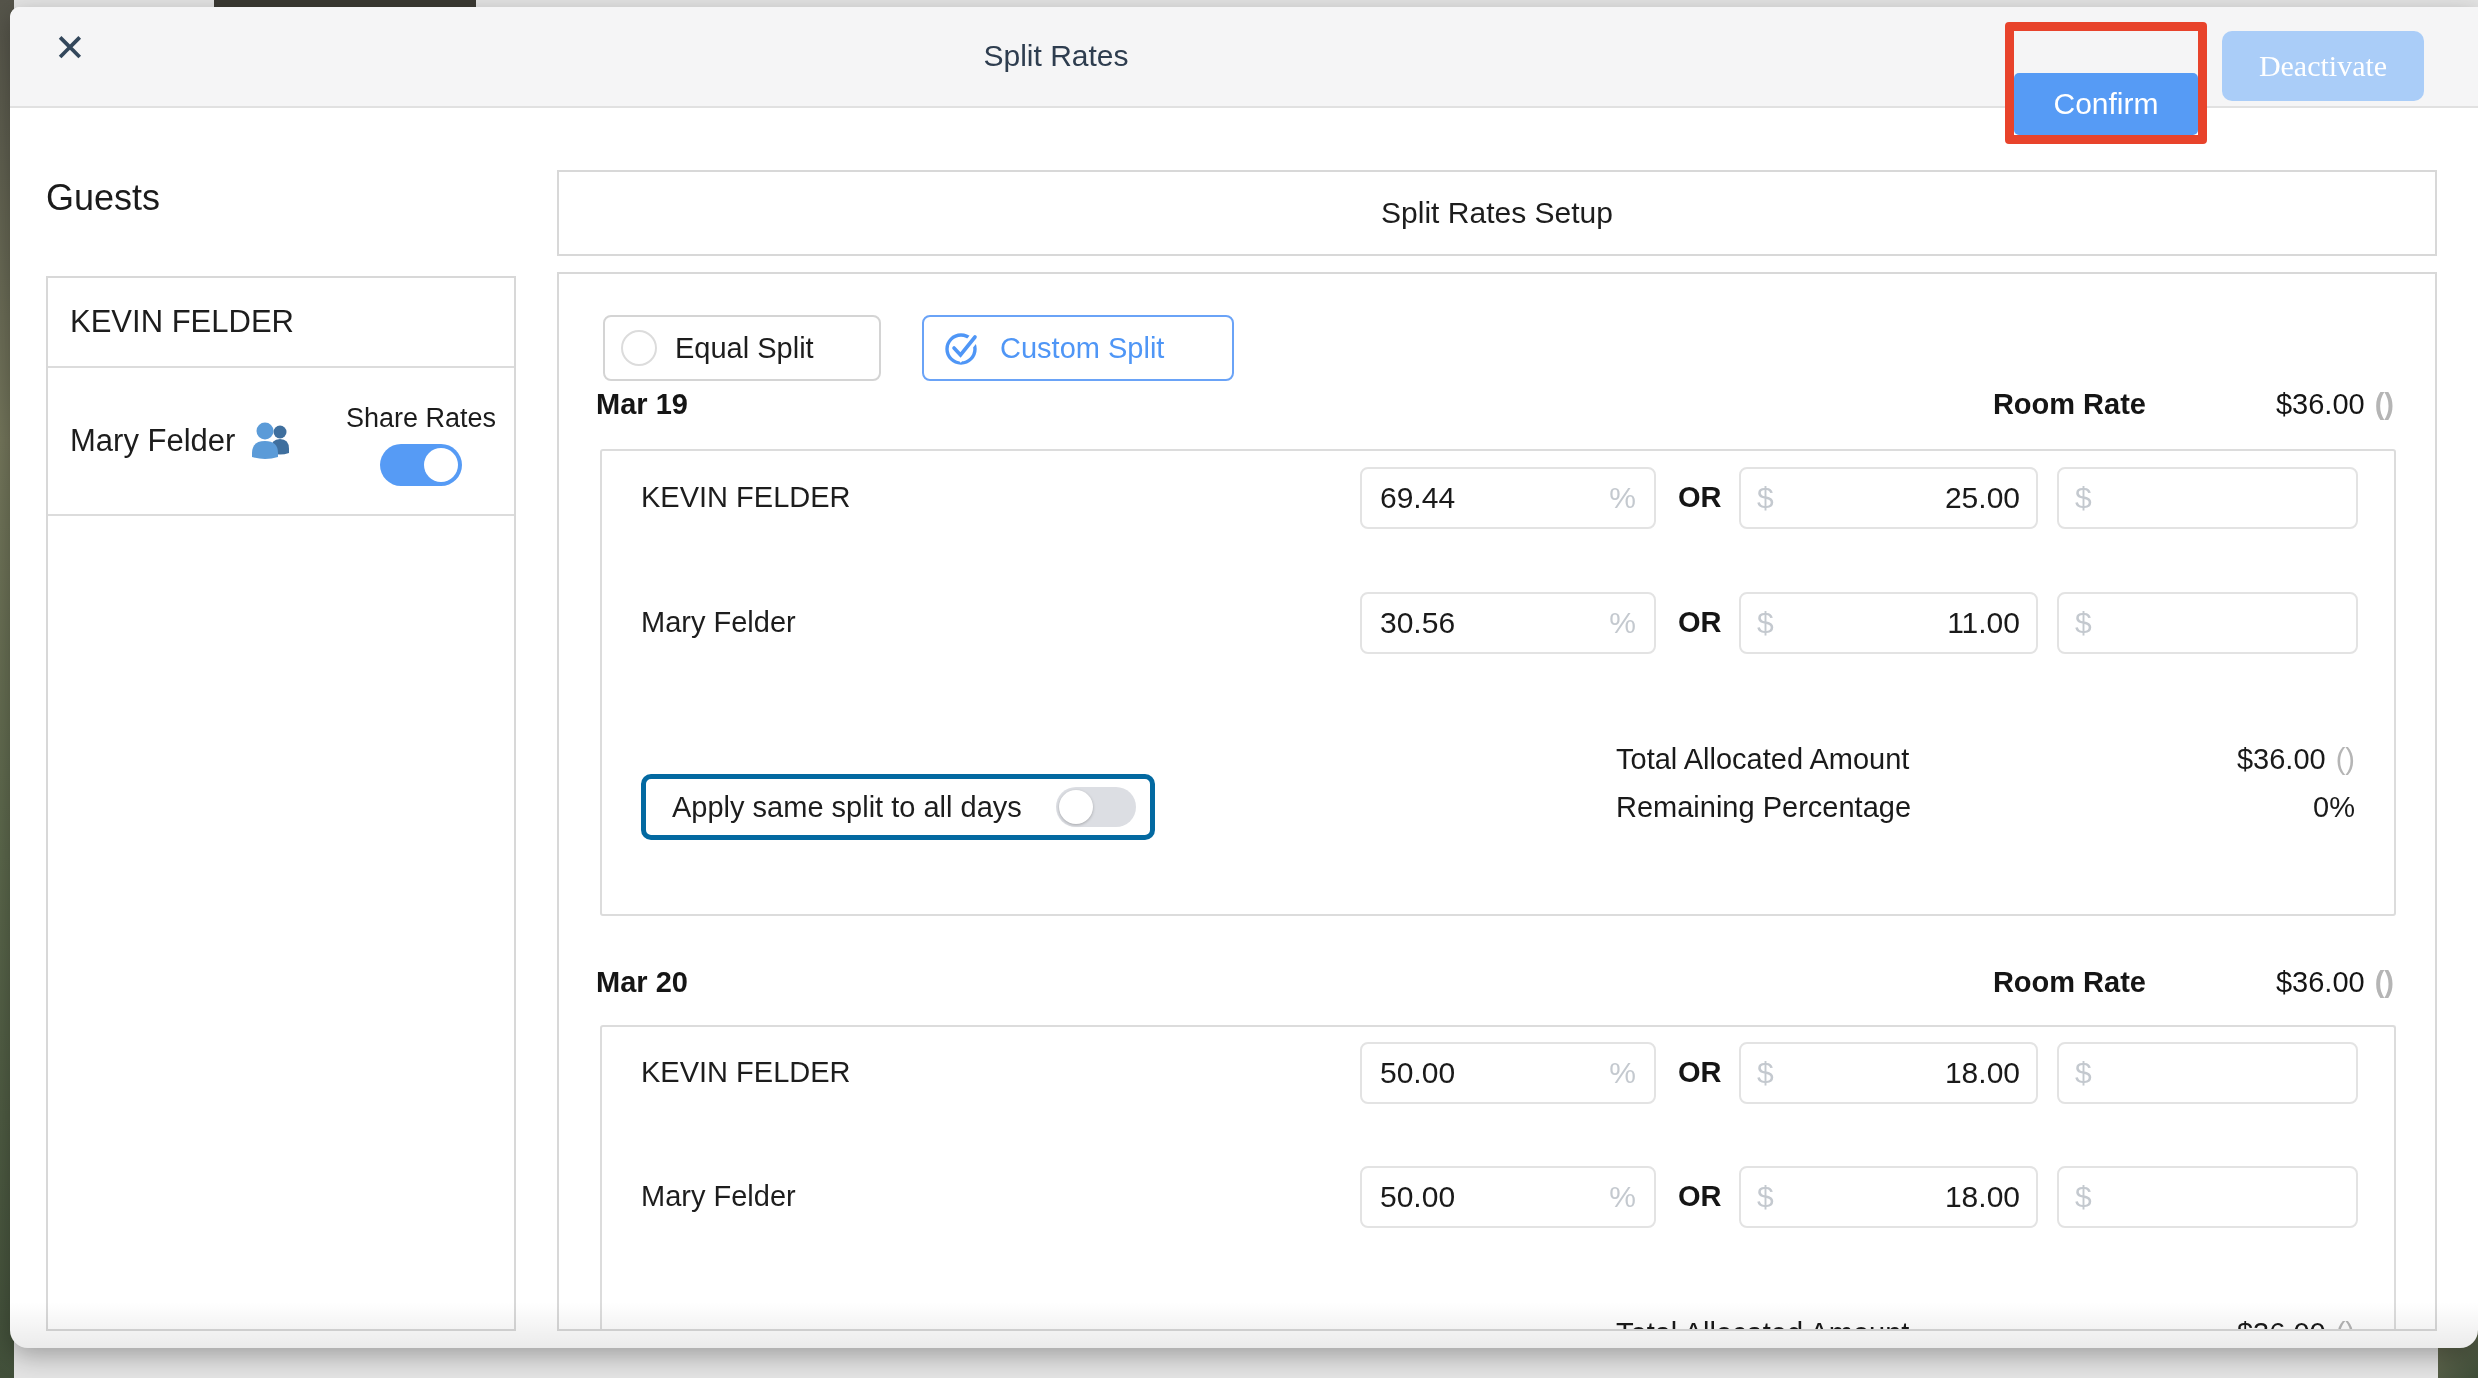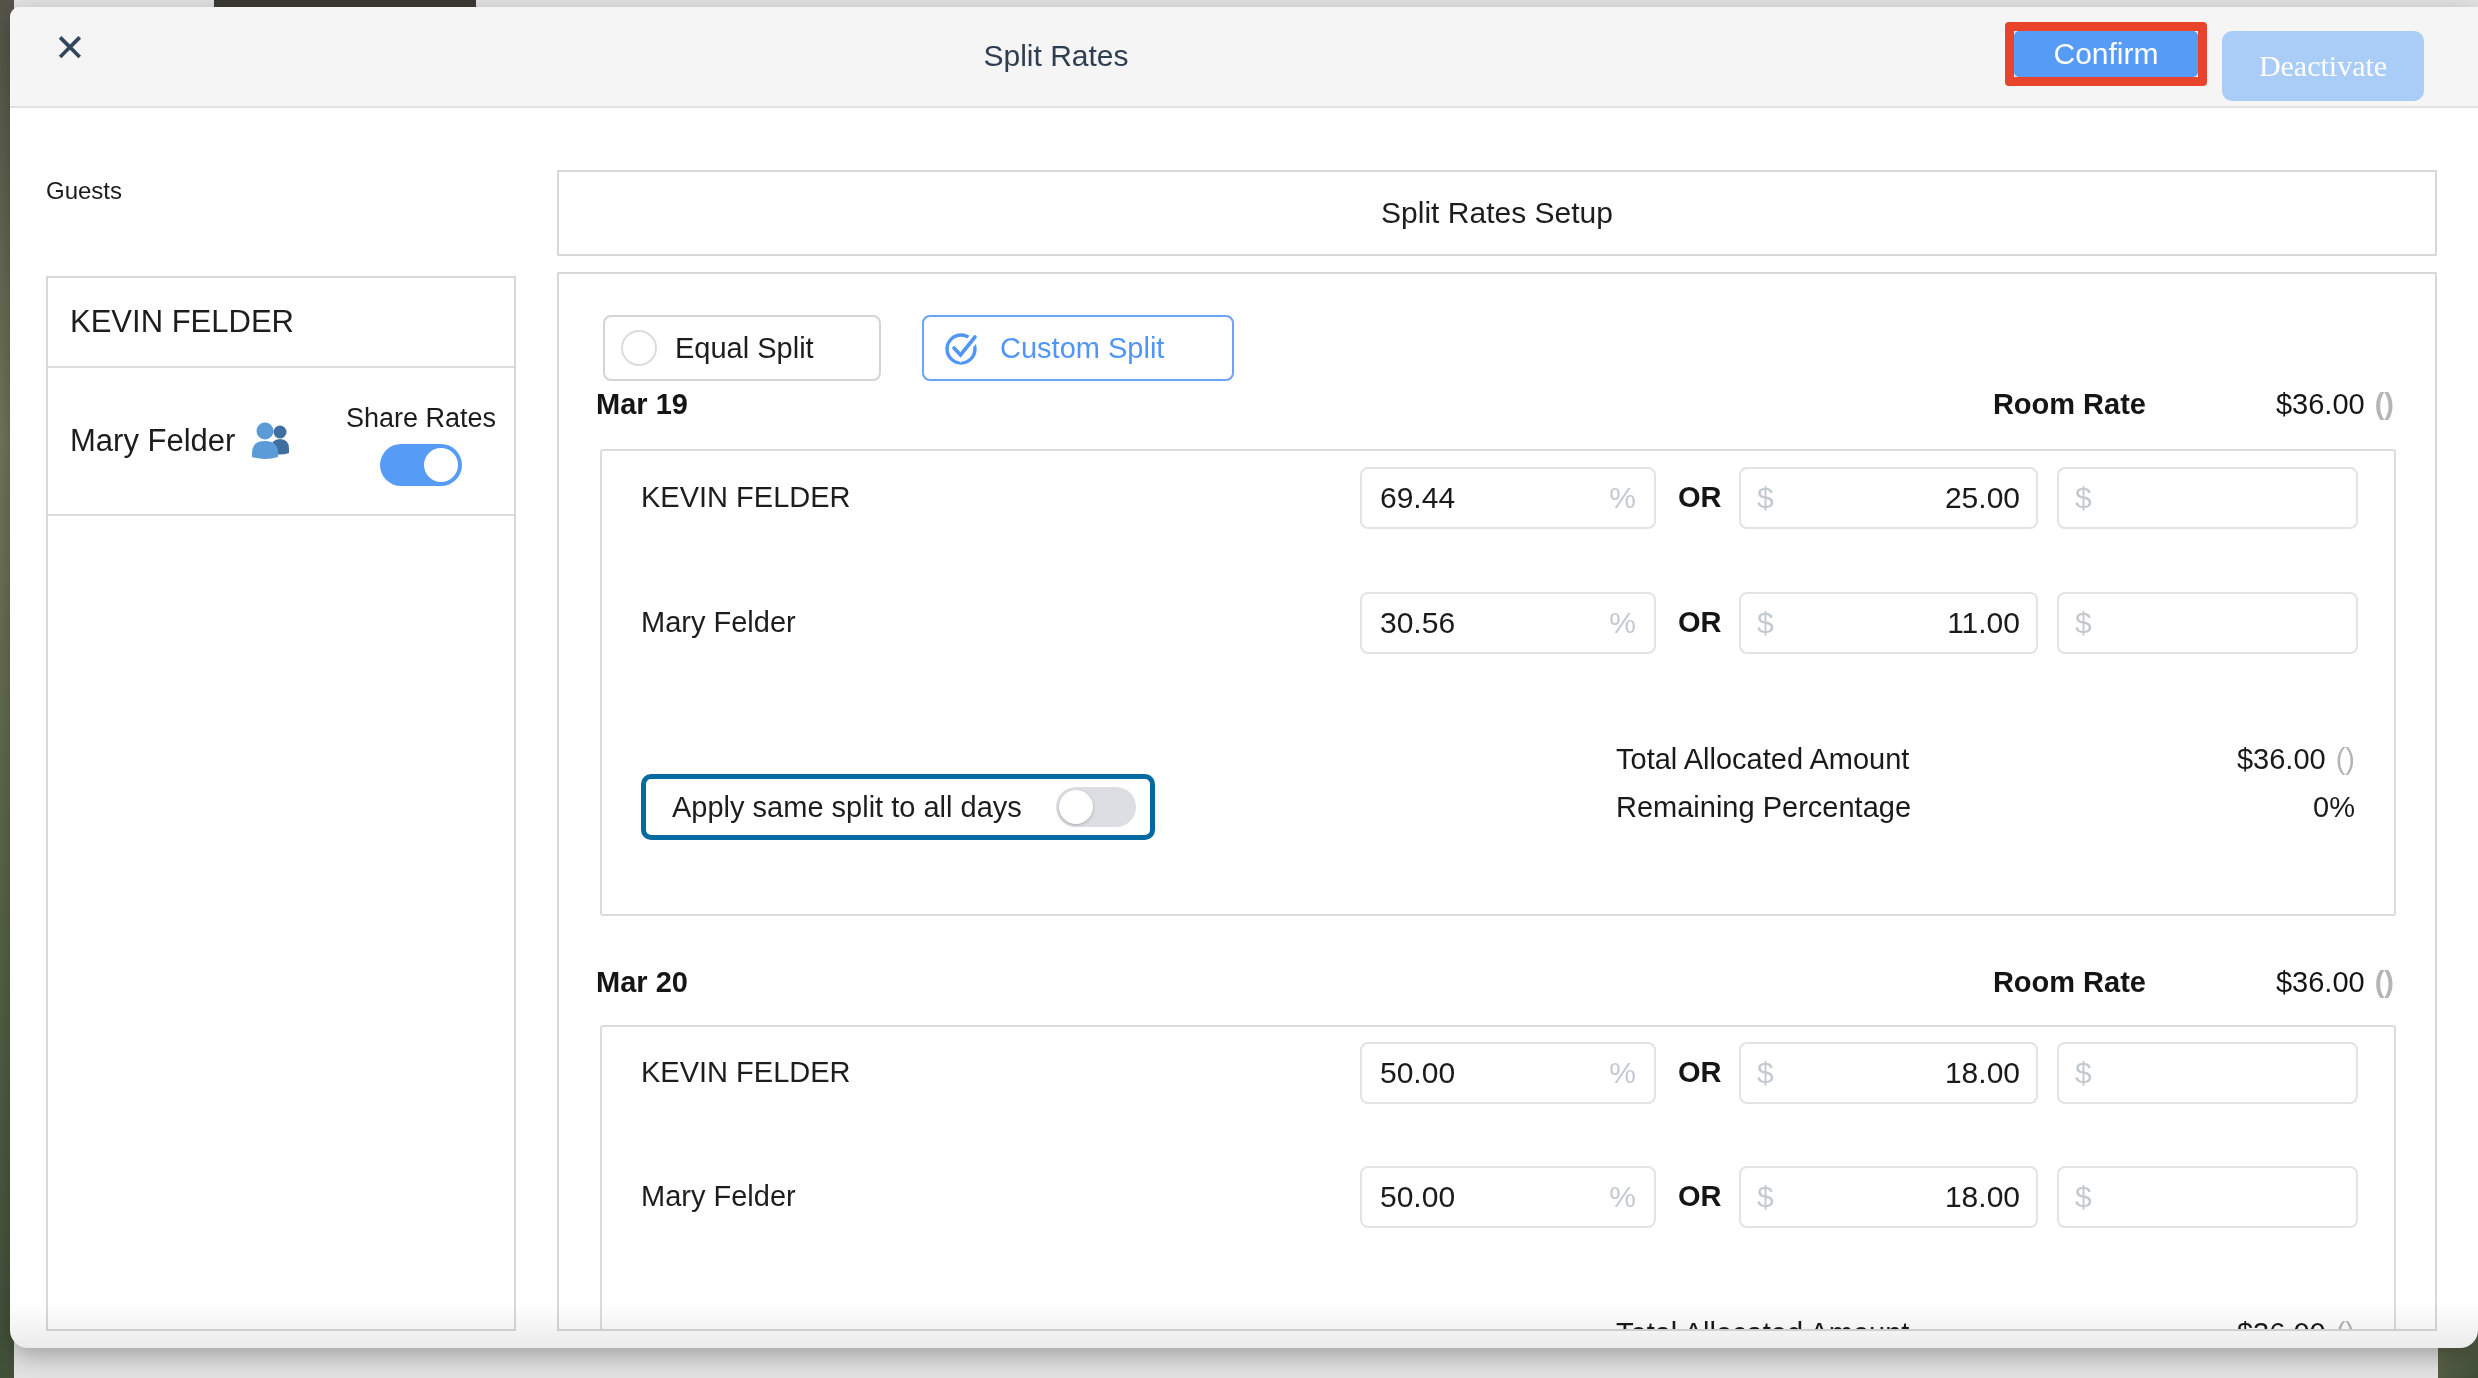--- a/index.html
+++ b/index.html
@@ -18,26 +18,26 @@
     border-radius:10px 0 18px 18px;overflow:hidden;box-shadow:0 8px 26px rgba(0,0,0,.30);}
   .modal::after{content:"";position:absolute;left:0;right:0;bottom:0;height:46px;
     background:linear-gradient(180deg,rgba(255,255,255,0),rgba(0,0,0,.08));pointer-events:none;}
   
   .modal-header{position:absolute;left:0;top:0;width:100%;height:101px;background:#f5f5f6;
     border-bottom:2px solid #e1e1e1;box-sizing:border-box;}
   .close-x{position:absolute;left:44px;top:22px;font-size:38px;color:#33475b;cursor:pointer;line-height:1;}
   .modal-title{position:absolute;left:886px;top:32px;width:320px;text-align:center;
     font-size:30px;color:#2e3d4f;}
   .confirm-wrap{position:absolute;left:1995px;top:15px;border:9px solid #e8432b;border-radius:4px;}
-  .btn-confirm{display:block;width:184px;height:46px;background:#569bf5;color:#fff;
-    font-size:30px;border:none;border-radius:5px;font-family:inherit;cursor:pointer;}
+  .btn-confirm{display:block;width:184px;height:62px;background:#569bf5;color:#fff;
+    font-size:30px;border:none;border-radius:5px;font-family:inherit;cursor:pointer;margin-top:42px;}
   .btn-deactivate{position:absolute;left:2212px;top:24px;width:202px;height:70px;background:#aacdf8;
     color:#fff;font-size:30px;border:none;border-radius:10px;font-family:Liberation Serif, serif;cursor:default;}
   
-  .guests-heading{position:absolute;left:36px;top:170px;font-size:24px;color:#1b1b1b;}
+  .guests-heading{position:absolute;left:36px;top:170px;font-size:36px;color:#1b1b1b;}
   .guests-panel{position:absolute;left:36px;top:269px;width:470px;height:1055px;background:#fff;
     border:2px solid #d8d8d8;box-sizing:border-box;}
   .guest-row1{height:90px;border-bottom:2px solid #dcdcdc;display:flex;align-items:center;
     padding-left:22px;font-size:31px;box-sizing:border-box;cursor:pointer;}
   .guest-row2{height:148px;border-bottom:2px solid #dcdcdc;display:flex;align-items:center;
     justify-content:space-between;padding:0 18px 0 22px;box-sizing:border-box;cursor:pointer;}
   .guest-name-wrap{display:flex;align-items:center;gap:14px;font-size:31px;}
   .share-col{display:flex;flex-direction:column;align-items:center;gap:10px;padding-top:6px;}
   .share-label{font-size:27px;color:#1b1b1b;}
   .toggle{position:relative;border-radius:21px;cursor:pointer;}

